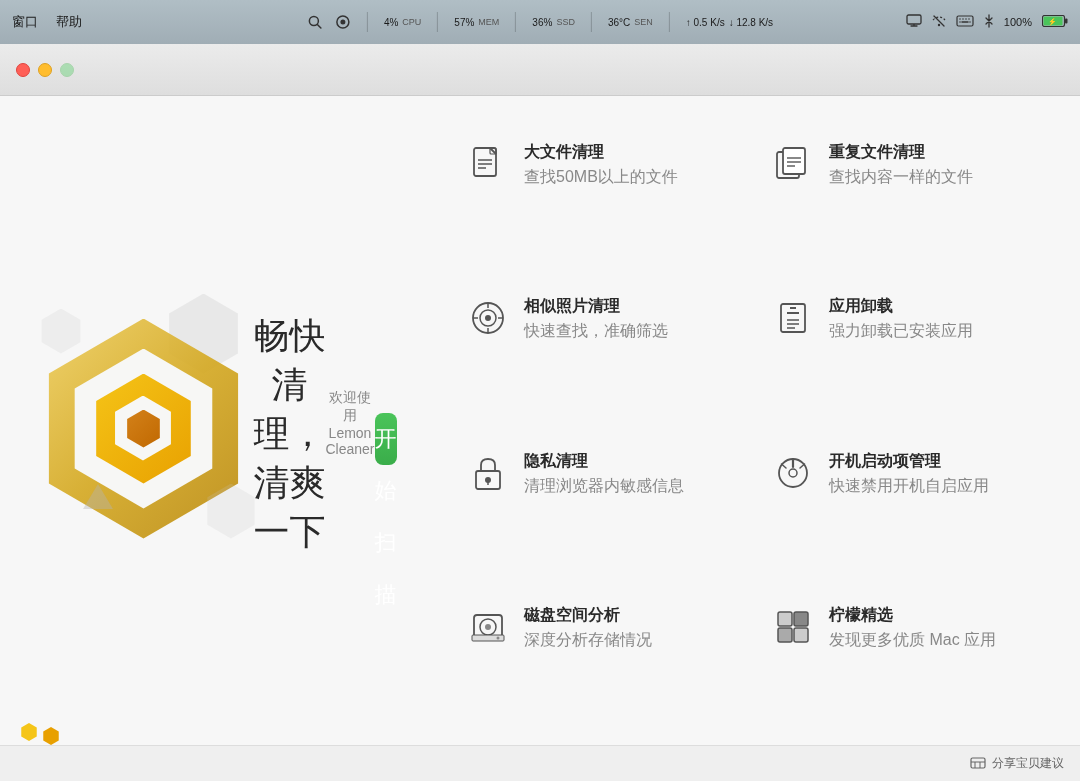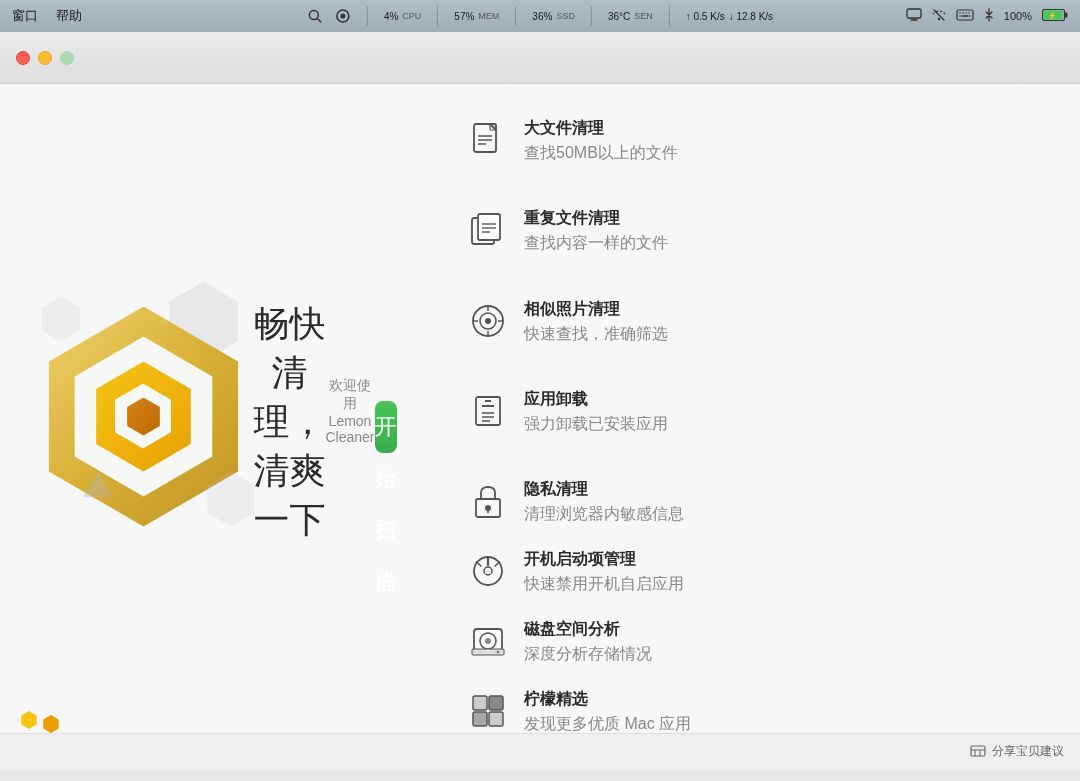--- a/index.html
+++ b/index.html
@@ -7,21 +7,21 @@
       width: 1080px;
       height: 781px;
       font-family: -apple-system, "PingFang SC", "Microsoft YaHei", sans-serif;
       background: #e8e8e8;
       overflow: hidden;
     }
 
     
     .menu-bar {
       width: 100%;
-      height: 32px;
+      height: 44px;
       background: linear-gradient(180deg, #b0bec5 0%, #a0adb5 100%);
       display: flex;
       align-items: center;
       padding: 0 12px;
       gap: 0;
       position: relative;
     }
     .menu-bar-left {
       display: flex;
       align-items: center;
@@ -241,23 +241,23 @@
       color: white;
       cursor: pointer;
       text-align: center;
       line-height: 52px;
     }
 
     
     .right-panel {
       flex: 1;
       display: grid;
-      grid-template-columns: 1fr;
+      grid-template-columns: 1fr 1fr;
       grid-template-rows: repeat(4, 1fr);
-      padding: 22px 20px;
+      padding: 34px 20px;
       gap: 0;
     }
 
     .feature-item {
       display: flex;
       align-items: flex-start;
       gap: 14px;
       padding: 12px 16px;
       cursor: pointer;
       border-radius: 6px;

